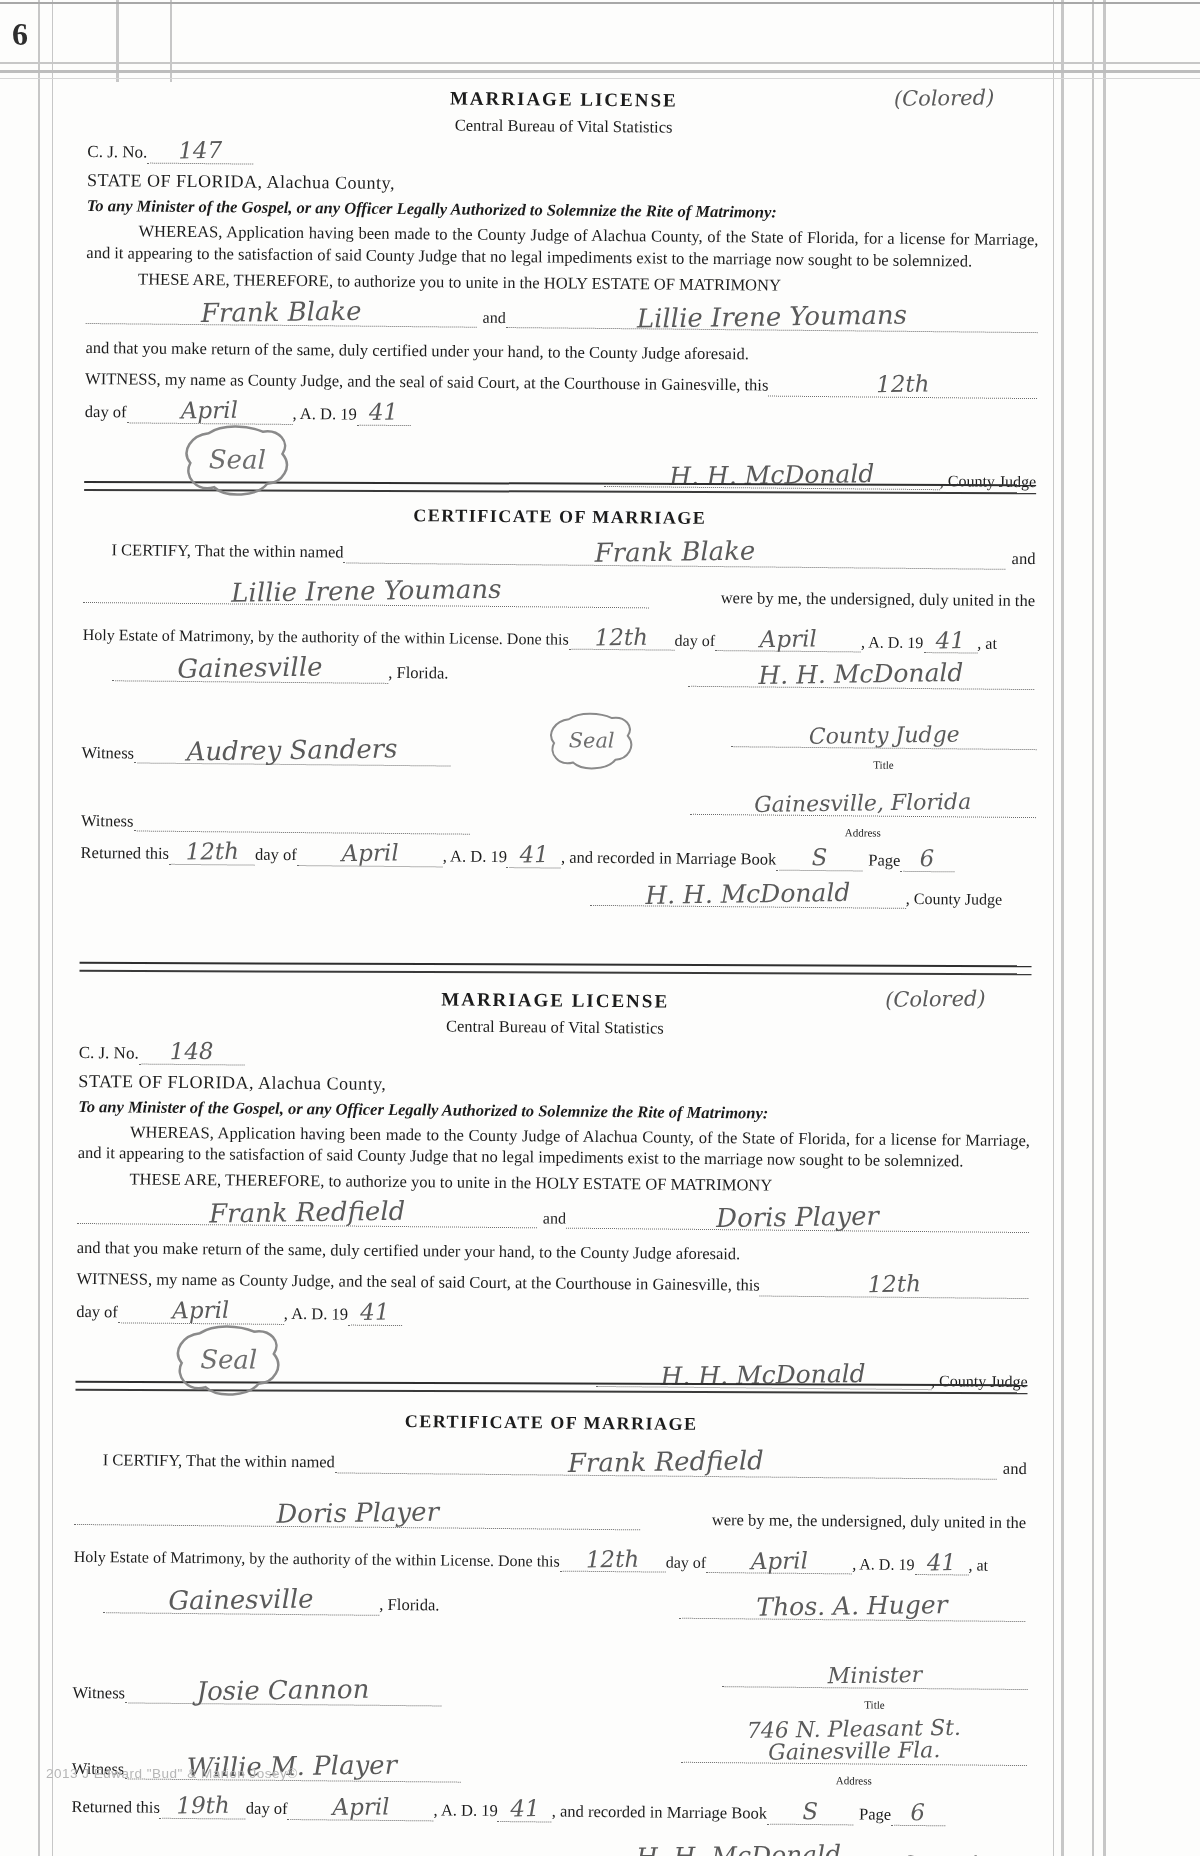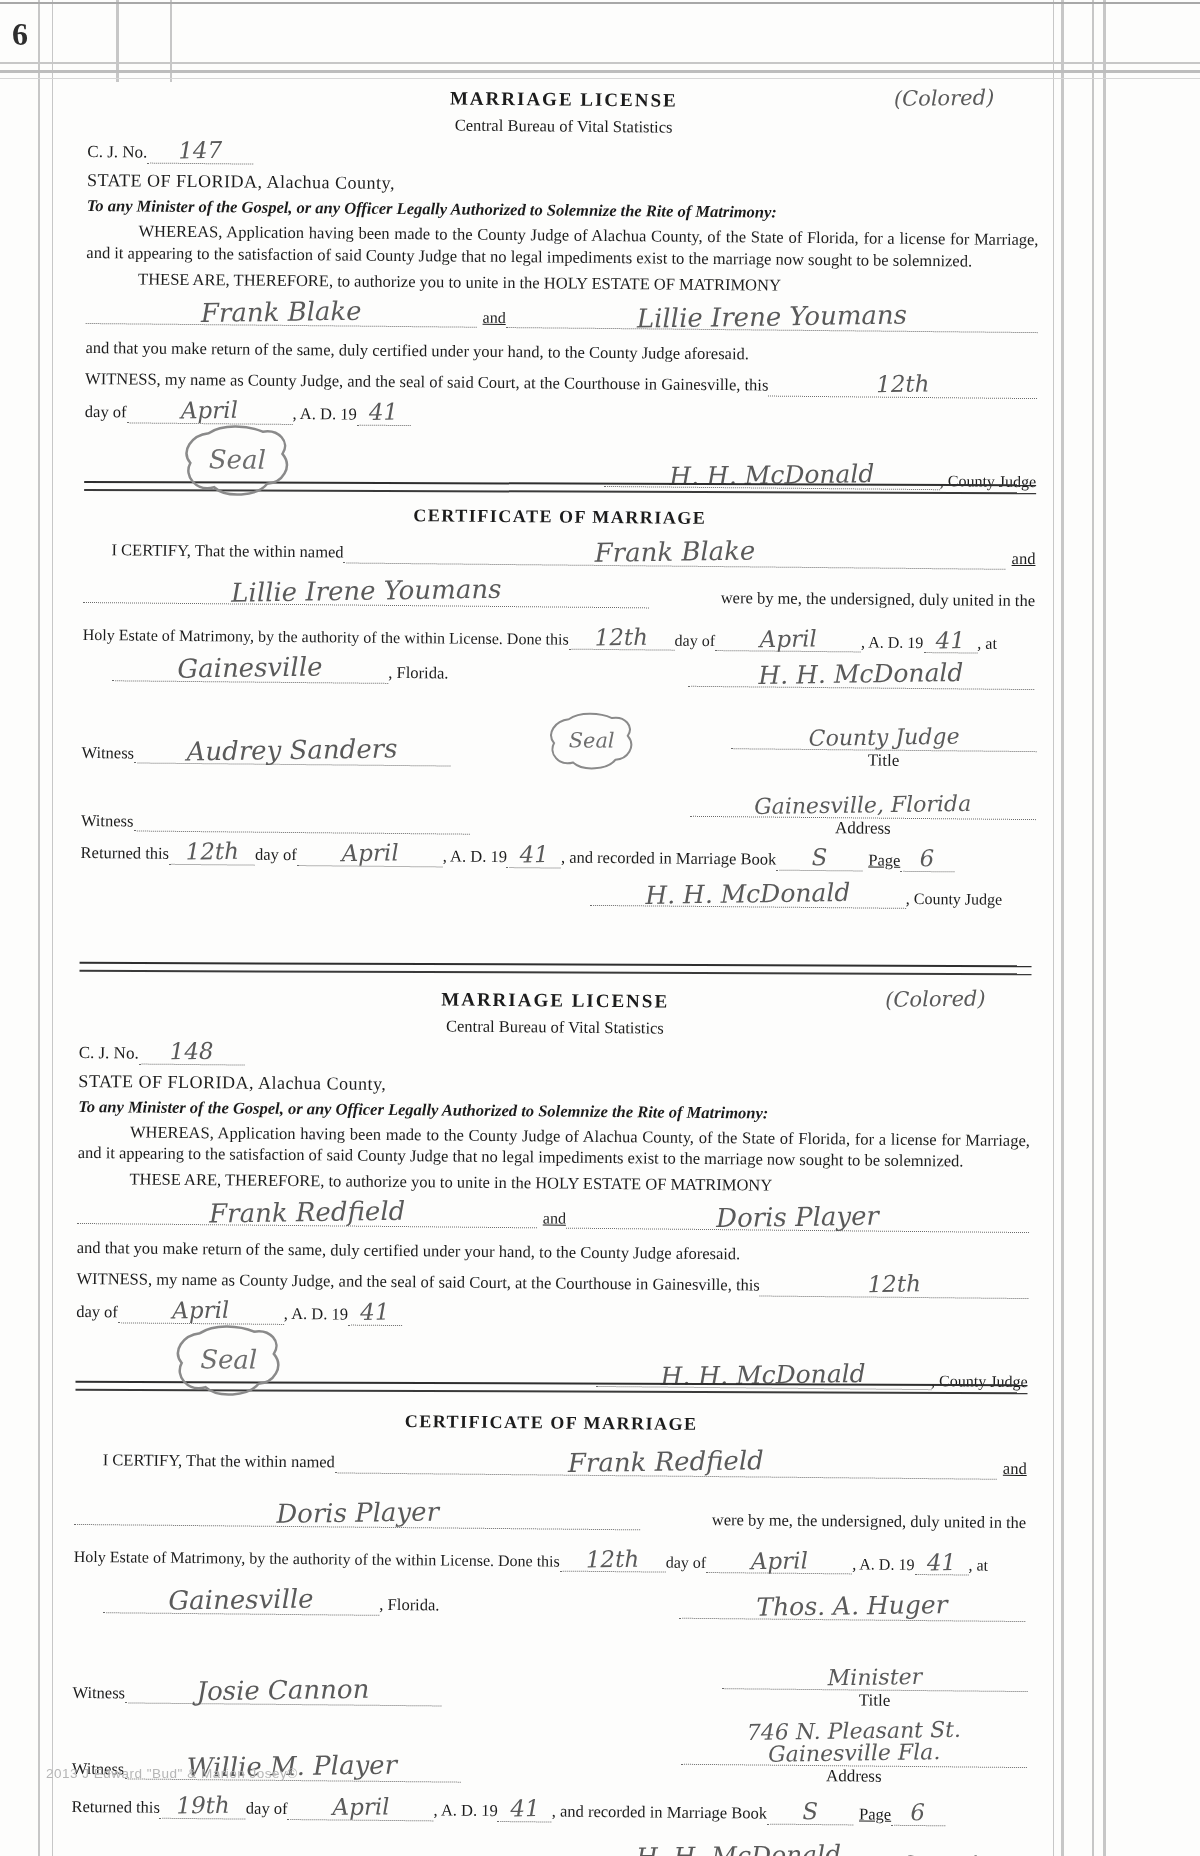--- a/index.html
+++ b/index.html
@@ -49,36 +49,36 @@
 
   .cert-title { text-align:center; font-size:18px; font-weight:bold; letter-spacing:1.5px; margin-top:14px; }
   .crow { font-size:16.5px; }
   .certify-row { margin-top:10px; height:40px; }
   .bride-row { margin-top:2px; height:40px; }
   .holy-row { margin-top:6px; font-size:16px; height:28px; }
   .place-row { margin-top:4px; height:42px; }
   .w-row { display:flex; align-items:flex-end; margin-top:6px; height:62px; font-size:16.5px; }
   .stack { display:flex; flex-direction:column; align-items:center; }
   .stack .blank { width:100%; }
-  .under-label { font-size:17px; margin-top:0; }
+  .under-label { font-size:11px; margin-top:10px; }
   .returned-row { margin-top:8px; font-size:16.5px; height:30px; }
   .finalsig-row { display:flex; align-items:baseline; justify-content:flex-end; margin-top:6px; height:40px; padding-right:30px; }
   .endrule { margin-top:44px; }
   .rec2 { margin-top:16px; }
   .rec2 .crow, .rec2 .w-row, .rec2 .returned-row, .rec2 .finalsig-row { margin-top:14px; }
   .rec2 .cert-title { margin-top:20px; }
 
   .sealsvg text { font-family:"DejaVu Serif", serif; font-style:italic; fill:#6e6e6e; }
   .watermark { position:absolute; left:46px; top:1766px; z-index:6;
                font-family:"Liberation Sans", sans-serif; font-size:13.5px; color:#b6b6b6; letter-spacing:0.5px; }
 
   .w90 { width:100px; } .w140 { width:140px; } .w50 { width:48px; }
   .w80 { width:80px; } .w160 { width:160px; } .w270 { width:270px; } .w310 { width:310px; }
   .w330 { width:330px; } .w340 { width:340px; }
-  .mL { margin-left:6px;text-decoration:underline; } 
+  .mL { margin-left:6px; } 
 </style>
 </head>
 <body>
 
 <div class="page">
 
   <div class="vline" style="left:38px;width:2px;"></div>
   <div class="vline" style="left:52px;width:1px;"></div>
   <div class="vline" style="left:116px;width:3px;height:82px;"></div>
   <div class="vline" style="left:170px;width:2px;height:82px;"></div>

